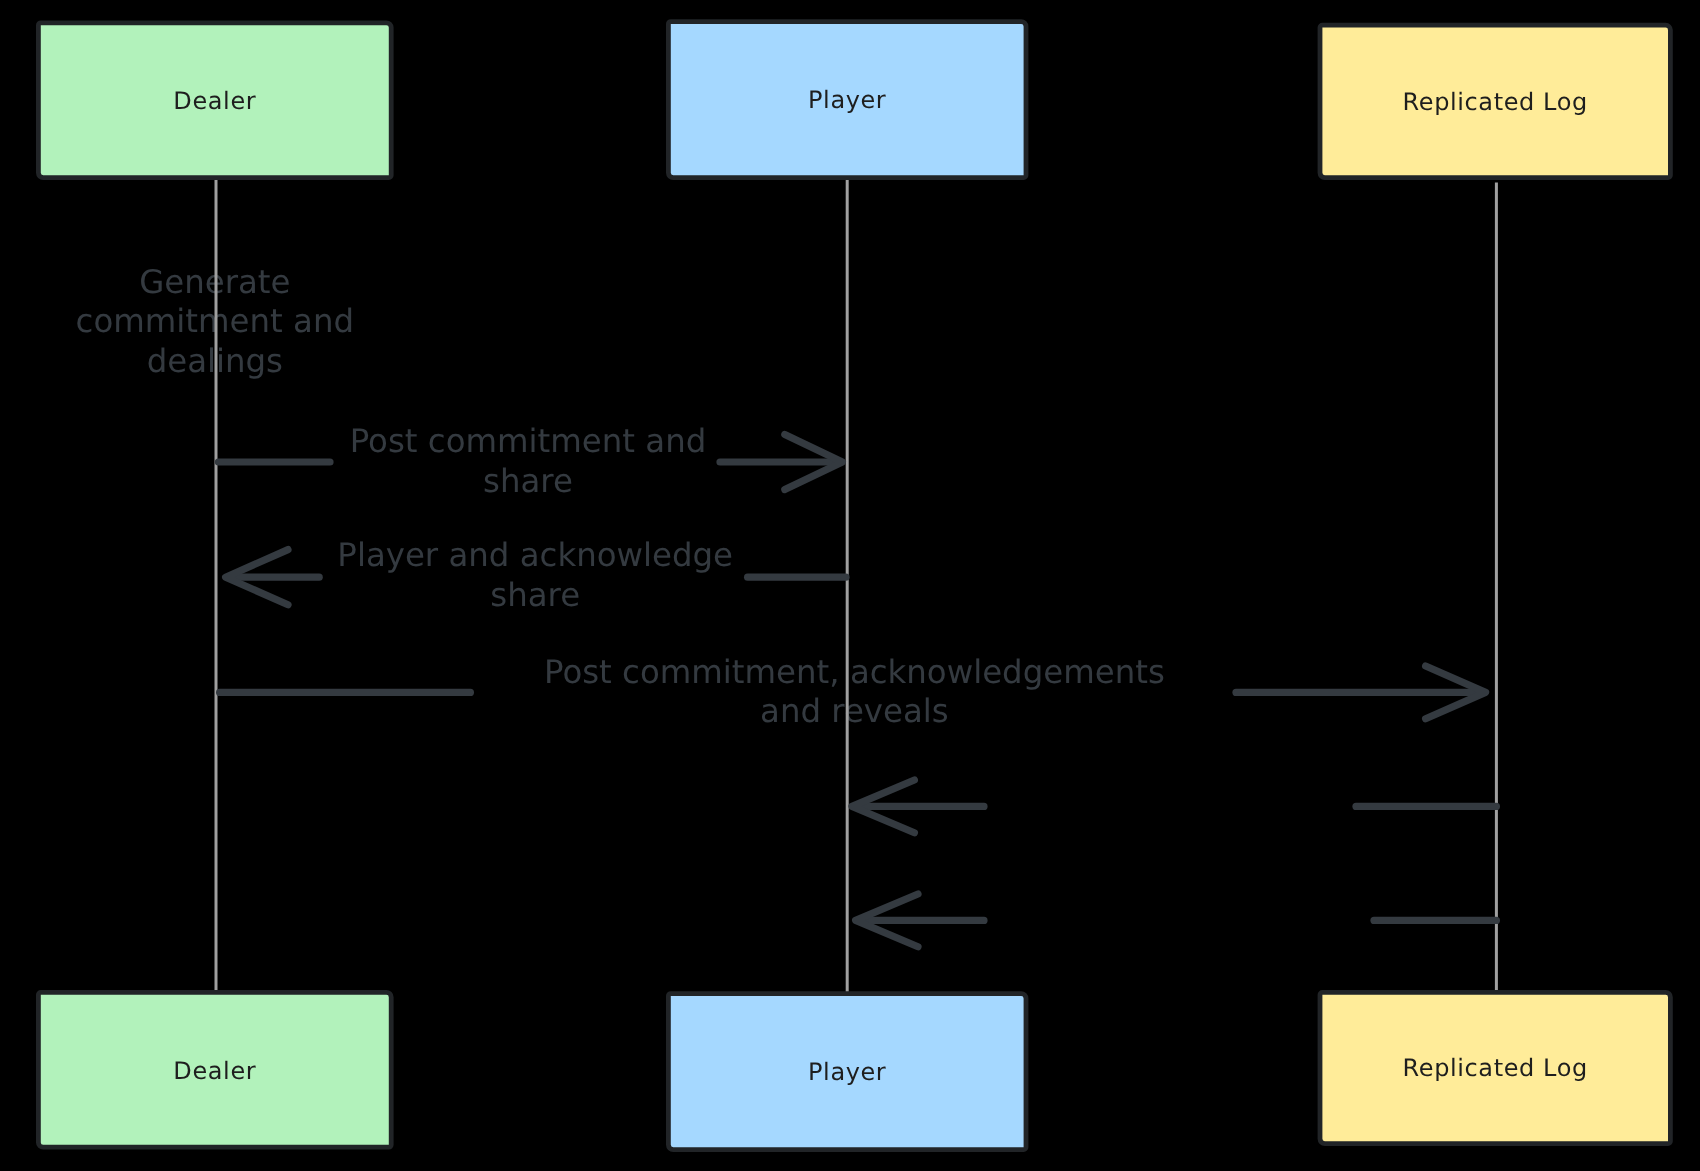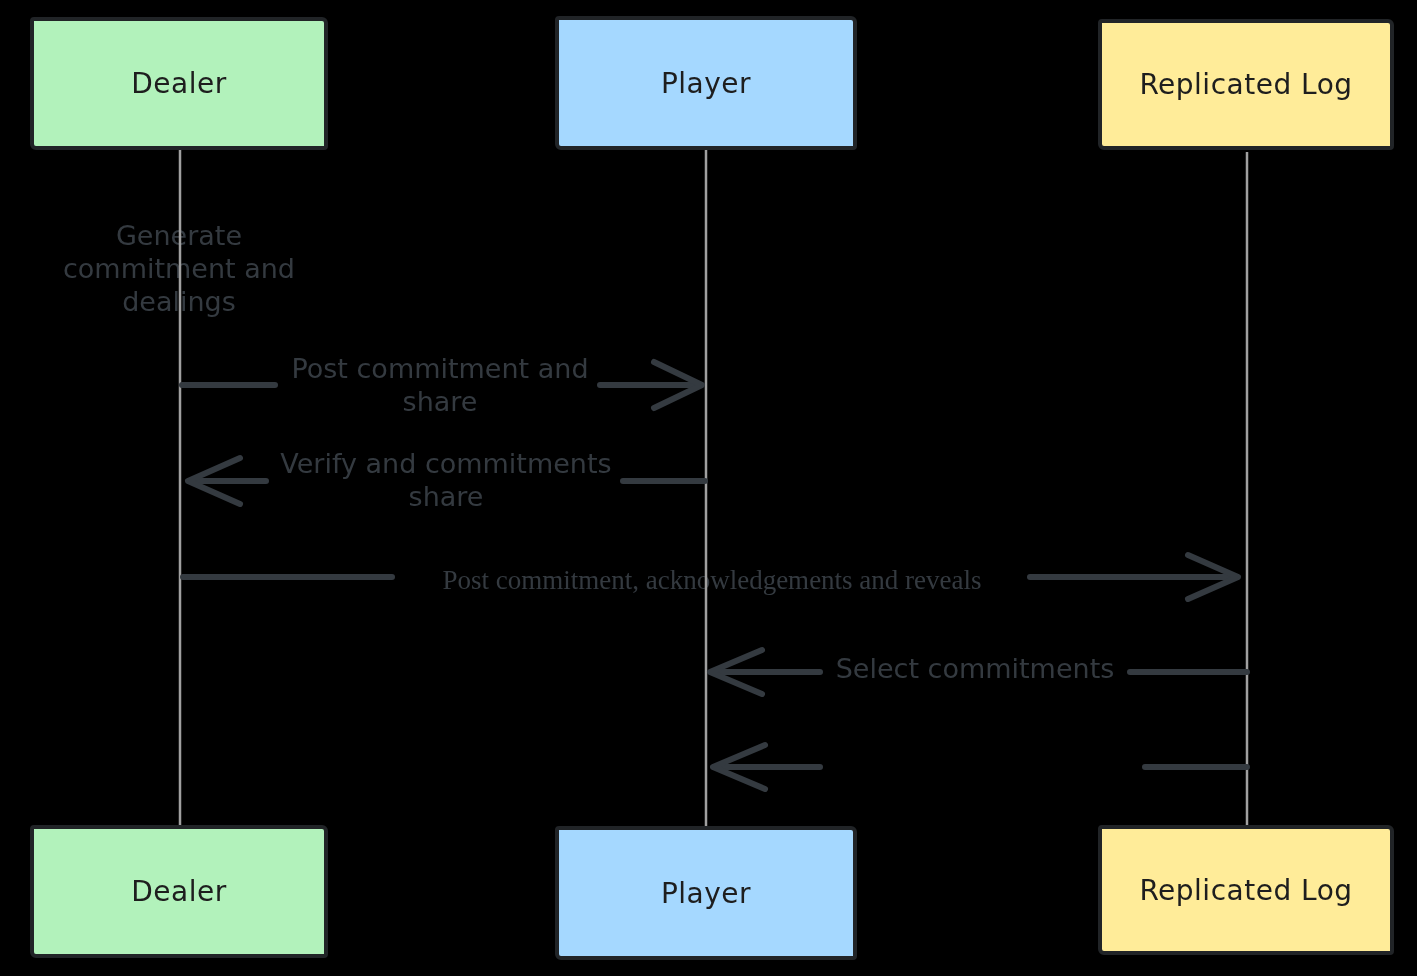--- a/index.html
+++ b/index.html
@@ -19,21 +19,21 @@
     position: absolute;
     display: flex;
     align-items: center;
     justify-content: center;
     border: 4px solid var(--box-stroke, #212427);
     border-radius: 4px 6px 4px 6px;
     box-sizing: border-box;
     z-index: 3;
   }
   .actor-label {
-    font-size: 28px;
+    font-size: 20px;
     color: var(--box-text, #1e1e1e);
     letter-spacing: 0.5px;
     white-space: nowrap;
   }
   .msg-label {
     position: absolute;
     text-align: center;
     font-size: 27px;
     line-height: 33px;
     color: var(--msg-text, #343a40);
@@ -61,25 +61,24 @@
 </style>
 </head>
 <body>
 
 <div class="canvas">
 
   <div class="msg-label" style="left:29px;  top:219px; width:300px;">Generate commitment and dealings</div>
 
   <div class="msg-label" style="left:285px; top:352px; width:310px;">Post commitment and share</div>
 
-  <div class="msg-label" style="left:276px; top:447px; width:340px;">Verify and commitments share</div>
+  <div class="msg-label" style="left:276px; top:447px; width:340px;">Player and acknowledge share</div>
 
-  <div class="msg-label" style="left:432px; top:564px; width:560px;font-family:Liberation Serif, serif;">Post commitment, acknowledgements and reveals</div>
+  <div class="msg-label" style="left:432px; top:544px; width:560px;">Post commitment, acknowledgements and reveals</div>
 
-  <div class="msg-label nowrap" style="left:815px; top:652px; width:320px;">Select commitments</div>
 
 
   <svg class="overlay" width="1417" height="976" viewBox="0 0 1417 976">
 
     <path class="lifeline" d="M180 149 V 827"></path>
     <path class="lifeline" d="M706 150 V 828"></path>
     <path class="lifeline" d="M1247 152 V 826"></path>
 
     <g>
       <path class="arrow" d="M182 385 H 275"></path>

